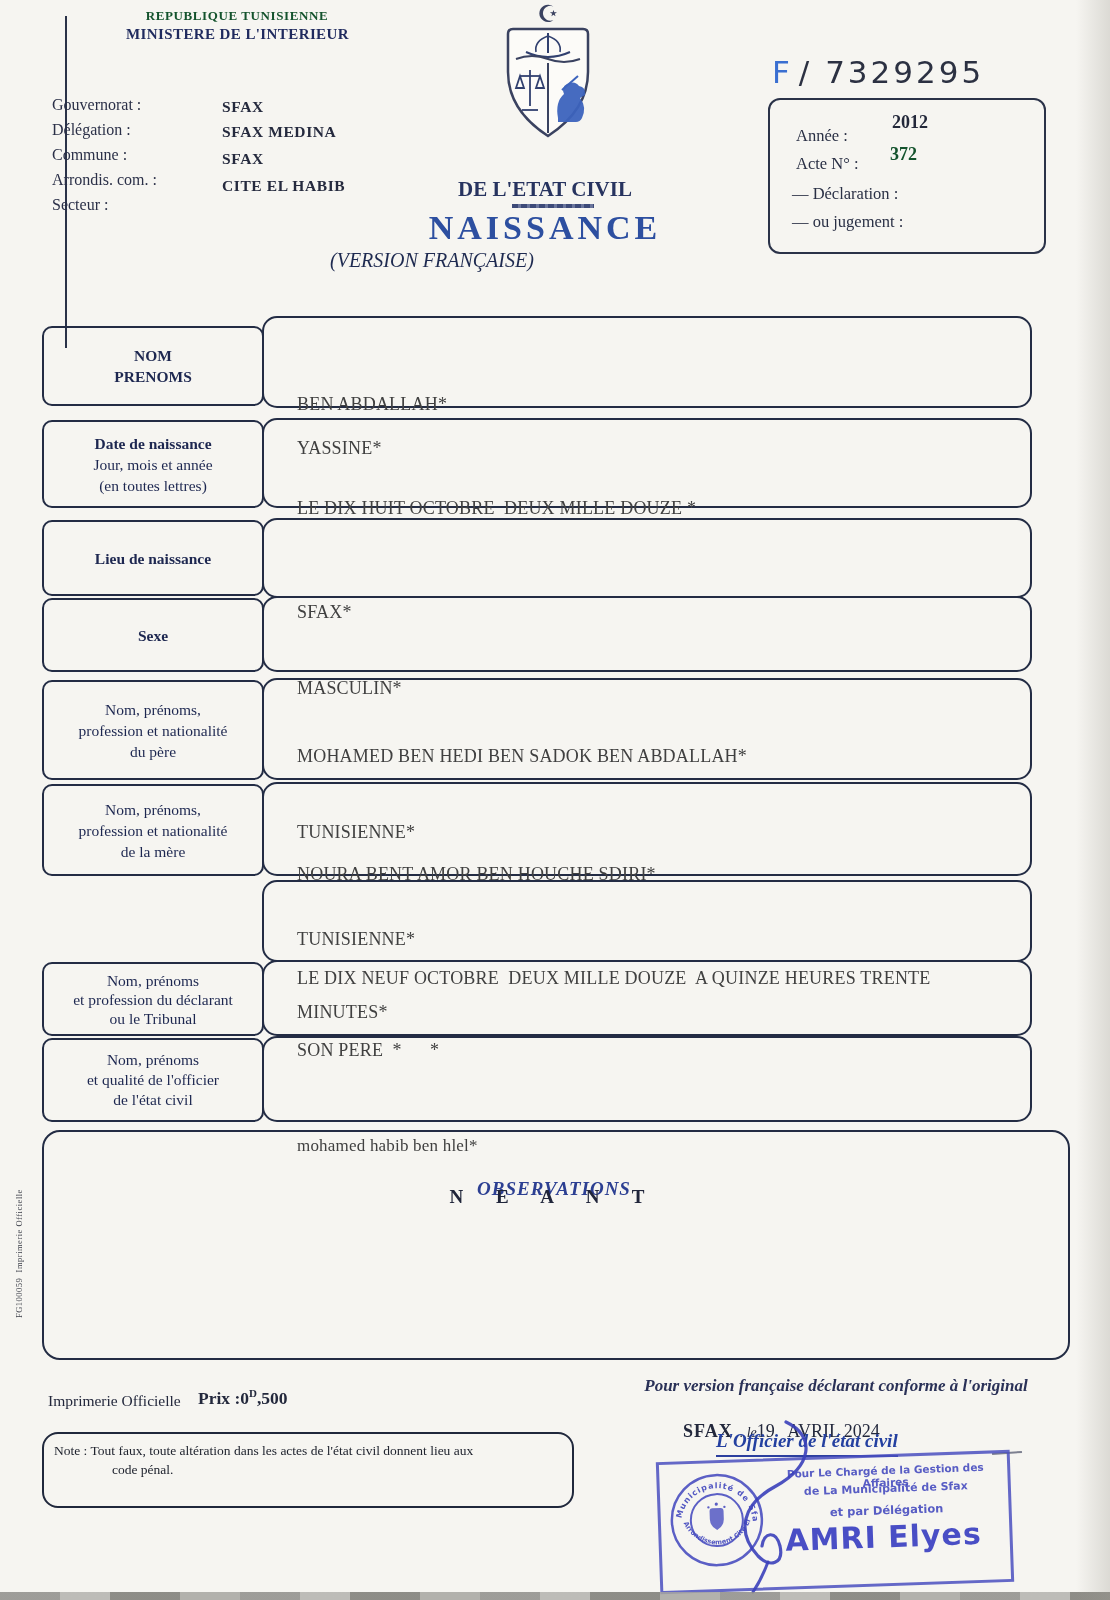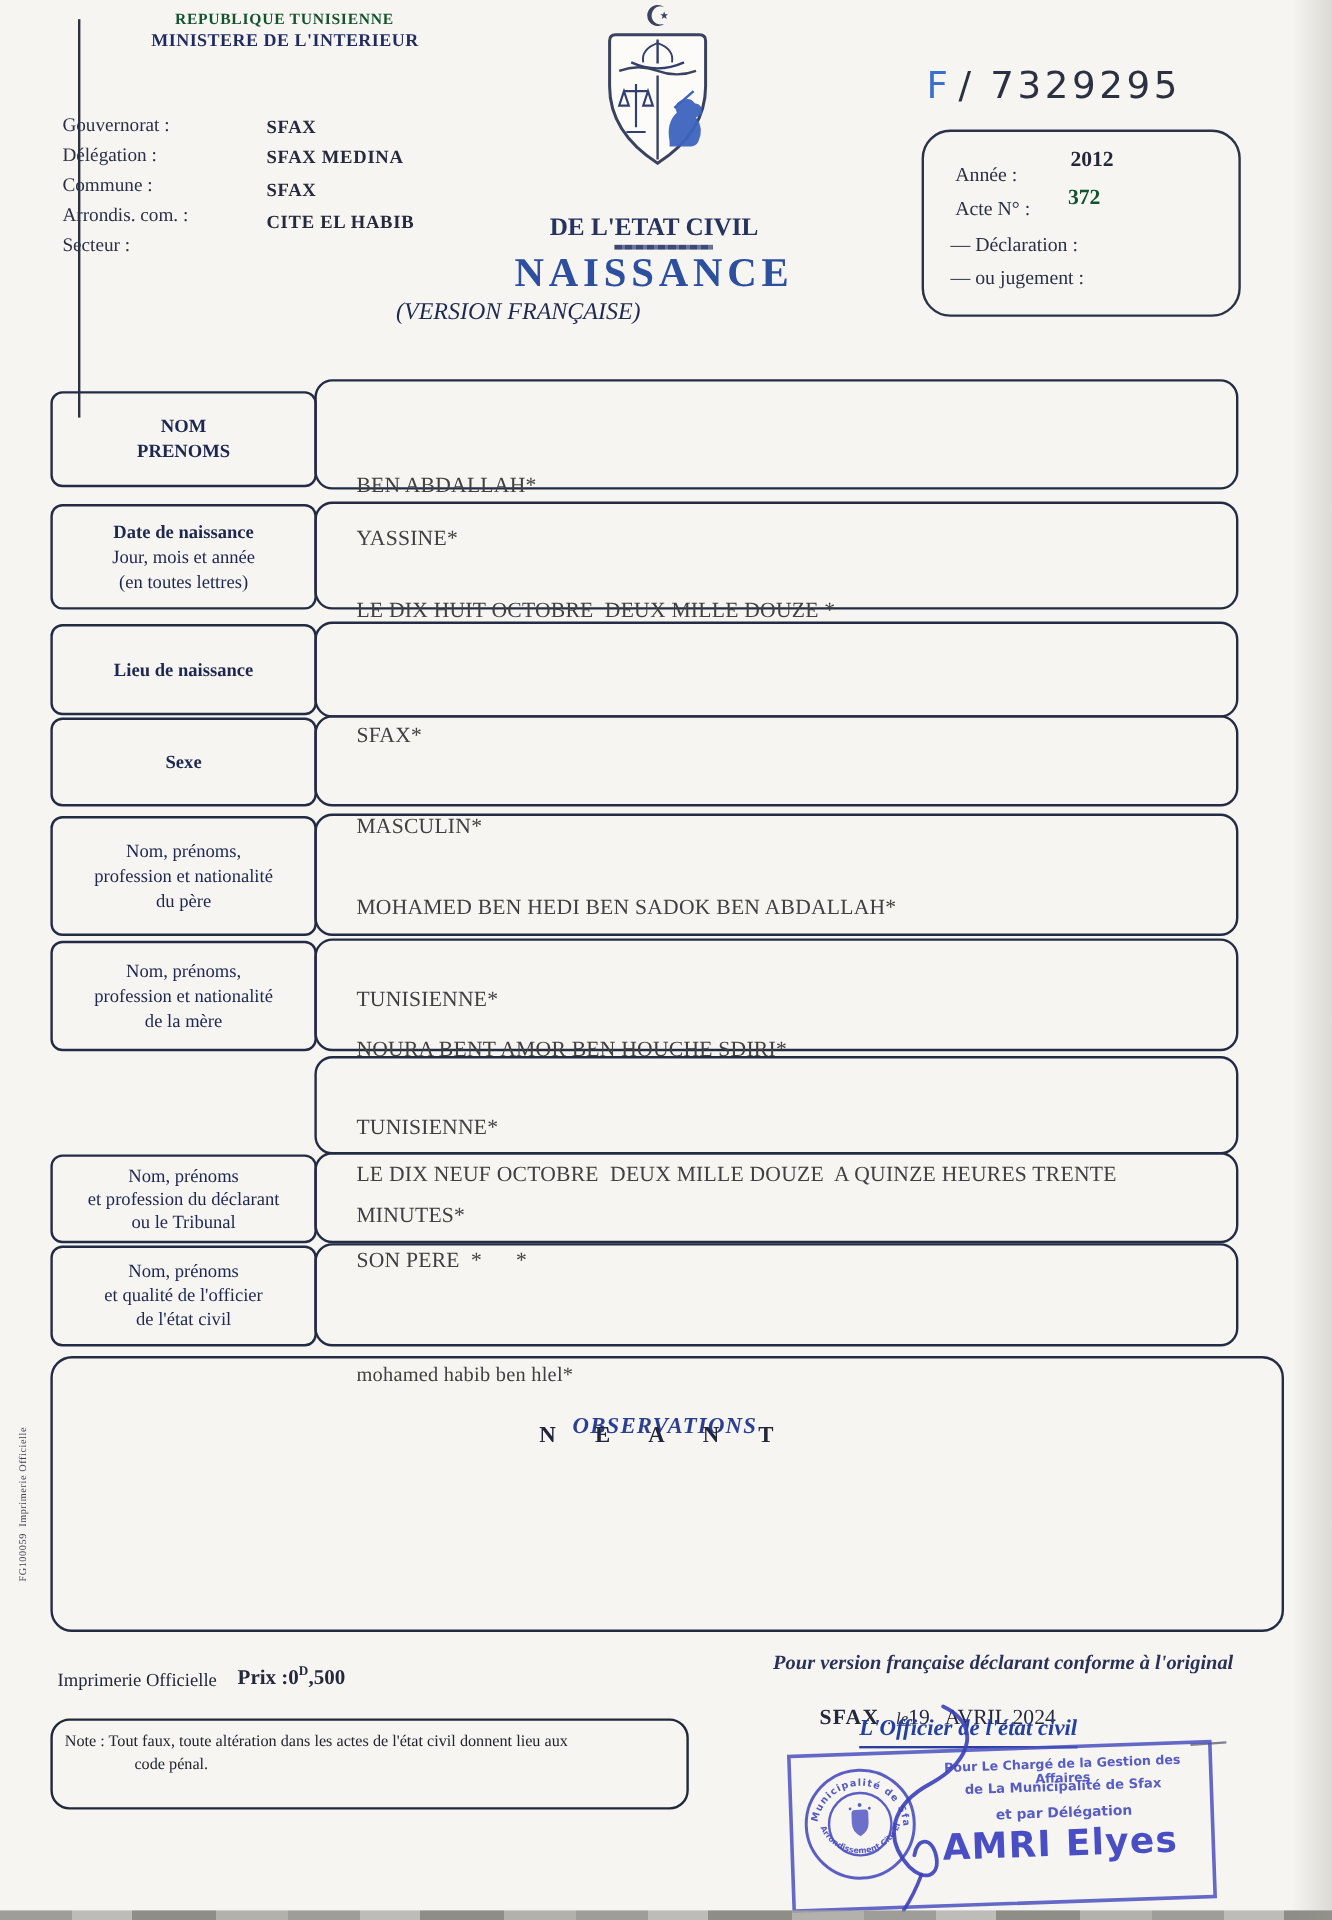--- a/index.html
+++ b/index.html
@@ -21,21 +21,21 @@
   .title2{left:330px;top:177px;width:430px;text-align:center;font-size:21px;font-weight:bold;color:#27335f;}
   .t-underline{left:512px;top:204px;width:82px;height:4px;
           background:repeating-linear-gradient(90deg,#3d4a78 0 6px,#6a759c 6px 9px);}
   .title3{left:330px;top:209px;width:430px;text-align:center;font-size:34px;font-weight:bold;
           color:#2d4fa0;letter-spacing:4px;}
   .title4{left:330px;top:249px;width:430px;text-align:left;font-size:20px;font-weight:normal;
           font-style:italic;color:#1e2a50;}
   .serial{left:772px;top:54px;font-family:"DejaVu Sans","Liberation Sans",sans-serif;font-size:31px;
           letter-spacing:3px;color:#2c3142;}
   .serial .f{color:#3a6fd1;margin-right:6px;}
-  .actbox{left:768px;top:108px;width:262px;height:152px;border:2.5px solid #2a3248;border-radius:24px;}
+  .actbox{left:768px;top:98px;width:262px;height:152px;border:2.5px solid #2a3248;border-radius:12px;padding-left:12px;}
   .actbox span{position:absolute;font-size:16.5px;color:#2a3045;}
   
   .lblbox{left:42px;width:218px;border:2px solid #232c44;border-radius:10px;display:flex;
           flex-direction:column;justify-content:center;align-items:center;text-align:center;
           color:#1d2750;font-size:15.5px;line-height:21px;background:transparent;}
   .lblbox .bold{font-weight:bold;}
   .valbox{left:262px;width:766px;border:2px solid #232c44;border-radius:15px;}
   .val{position:absolute;left:297px;font-size:18px;color:#404040;letter-spacing:.2px;white-space:pre;margin-top:46px;}
   .val.lower{font-size:17px;}
   

